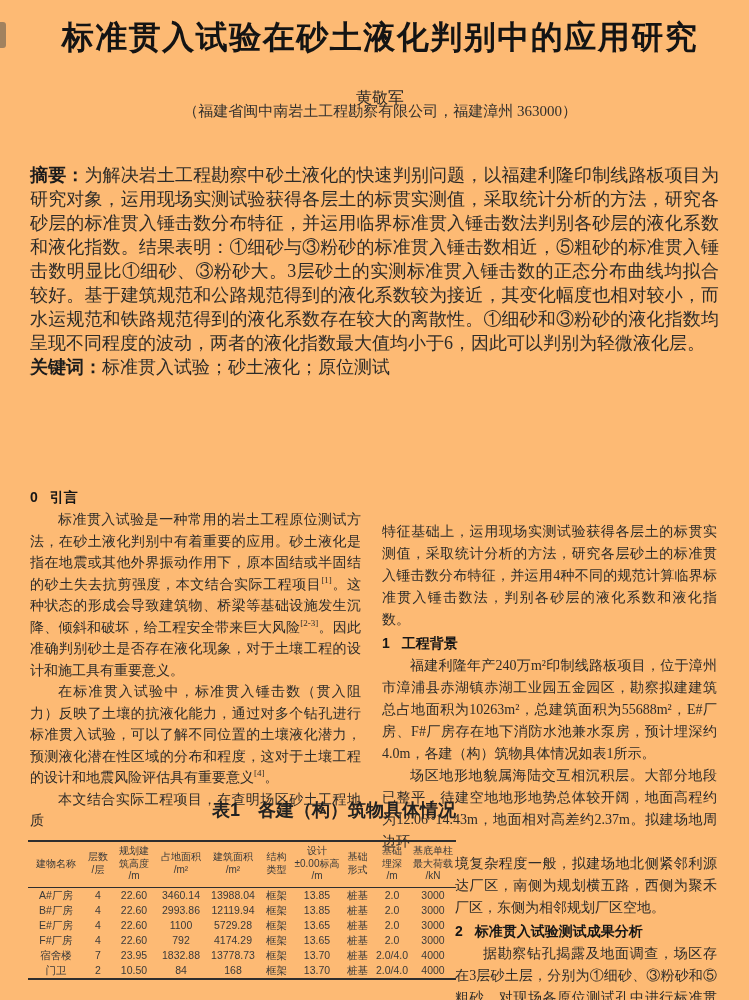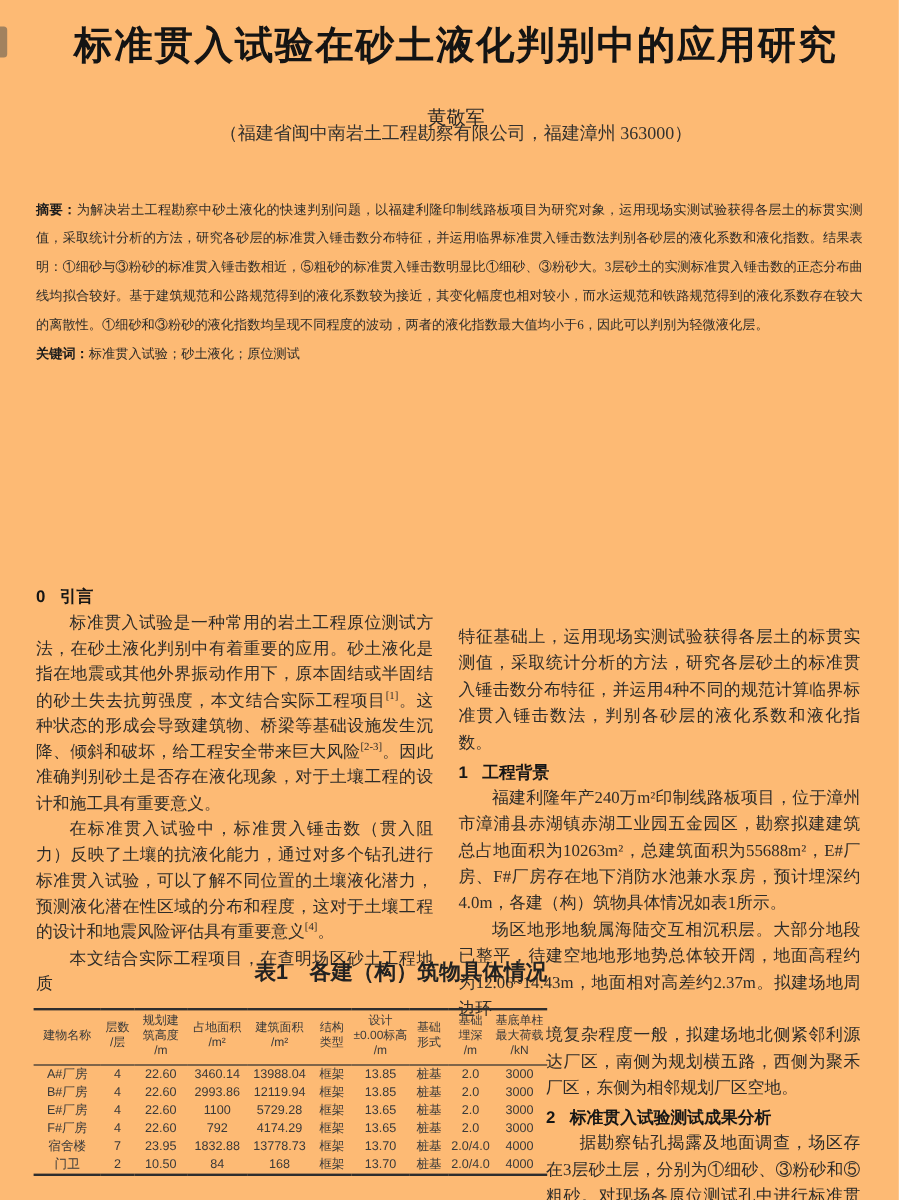--- a/index.html
+++ b/index.html
@@ -22,21 +22,21 @@
     position:absolute;top:88px;left:0;width:100%;text-align:center;
     font-size:16px;color:#2a2927;
   }
   .affiliation{
     position:absolute;top:102px;left:0;width:100%;text-align:center;
     font-size:15px;color:#33312e;
   }
 
   .abstract{
     position:absolute;top:163px;left:30px;width:689px;
-    font-size:11px;line-height:24px;text-align:justify;color:#2e2c29;
+    font-size:18px;line-height:24px;text-align:justify;color:#2e2c29;
   }
   .abstract p{margin:0;}
   .abs-label{font-family:"Liberation Sans","DejaVu Sans",sans-serif;font-weight:700;color:#1c1c1c;}
   .kw-line{margin-top:0;}
 
   .col{position:absolute;font-size:14px;text-align:justify;color:#2e2c29;}
   .col-left{left:30px;top:485px;width:331px;line-height:21.5px;}
   .col-right{left:382px;top:485px;width:335px;line-height:22px;margin-top:36px;}
   .col p{margin:0;}
   .indent{text-indent:2em;}

